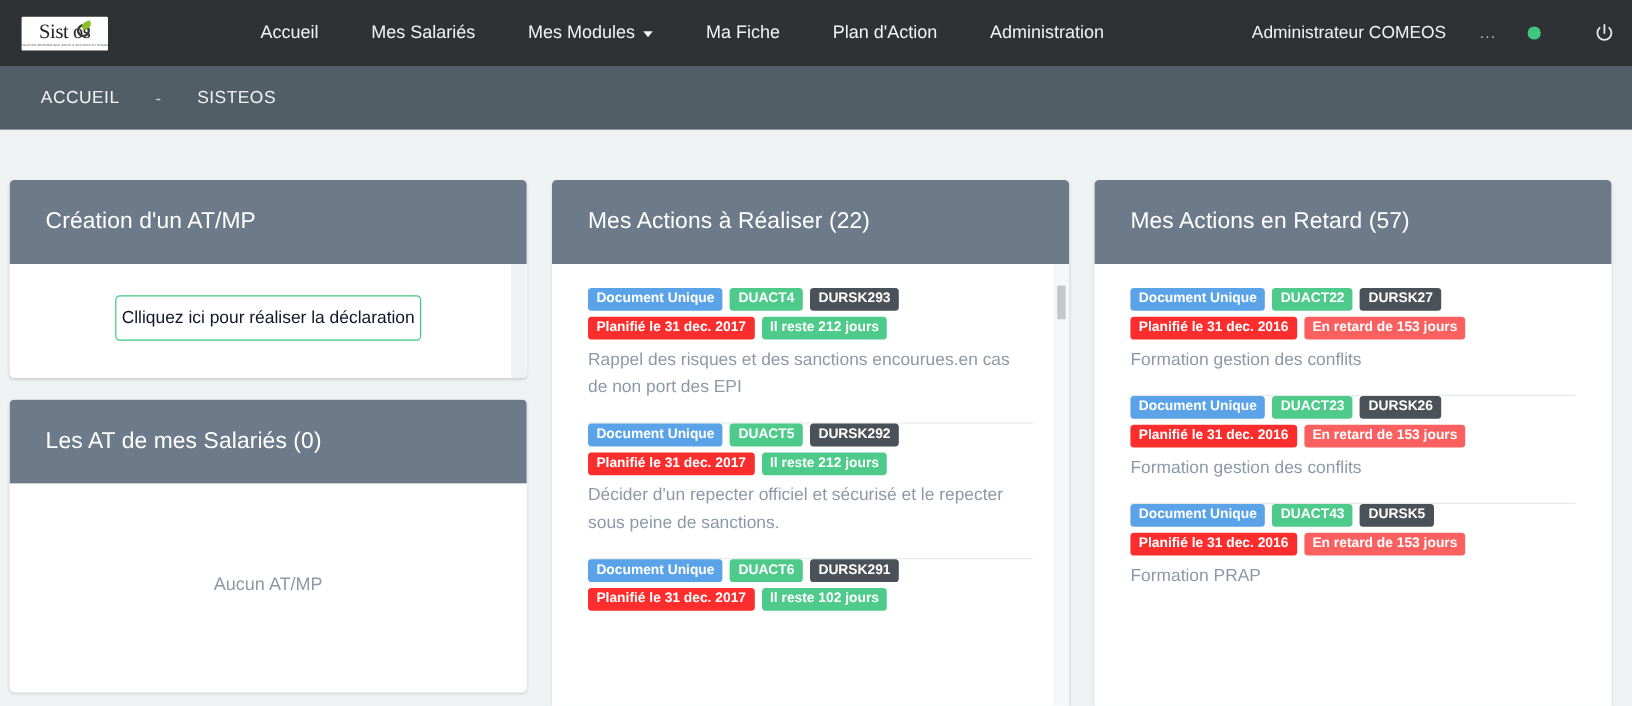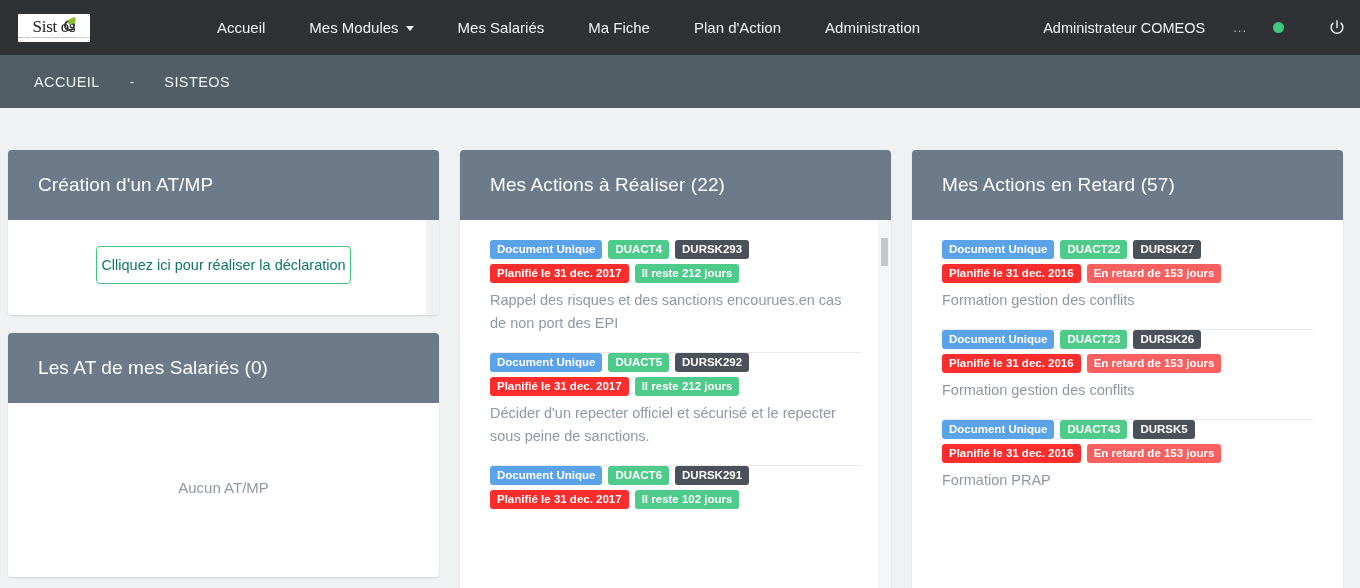--- a/index.html
+++ b/index.html
@@ -188,21 +188,21 @@
   .card-create { height: 165px; }
   .create-body {
     display: flex;
     align-items: flex-start;
     justify-content: center;
     padding-top: 26px;
   }
   .declare-btn {
     border: 1px solid #3fc77f;
     background: #ffffff;
-    color: #0f766e;
+    color: #0f172a;
     font-size: 14.5px;
     padding: 10px 4px;
     border-radius: 4px;
     cursor: pointer;
     font-family: "Liberation Sans", sans-serif;
   }
 
   
   .card-at { height: 244px; }
   .empty-msg {
@@ -289,25 +289,25 @@
       <span class="brand-leaf"></span>
     </div>
     <div class="brand-tag">SOLUTION INFORMATIQUE SANTÉ &amp; SÉCURITÉ AU TRAVAIL</div>
   </div>
 
   <div class="nav-links">
     <div class="nav-link">
       <span>Accueil</span>
     </div>
     <div class="nav-link">
+      <span>Mes Salariés</span>
+    </div>
+    <div class="nav-link">
       <span>Mes Modules</span>
       <span class="caret"></span>
-    </div>
-    <div class="nav-link">
-      <span>Mes Salariés</span>
     </div>
     <div class="nav-link">
       <span>Ma Fiche</span>
     </div>
     <div class="nav-link">
       <span>Plan d'Action</span>
     </div>
     <div class="nav-link">
       <span>Administration</span>
     </div>

